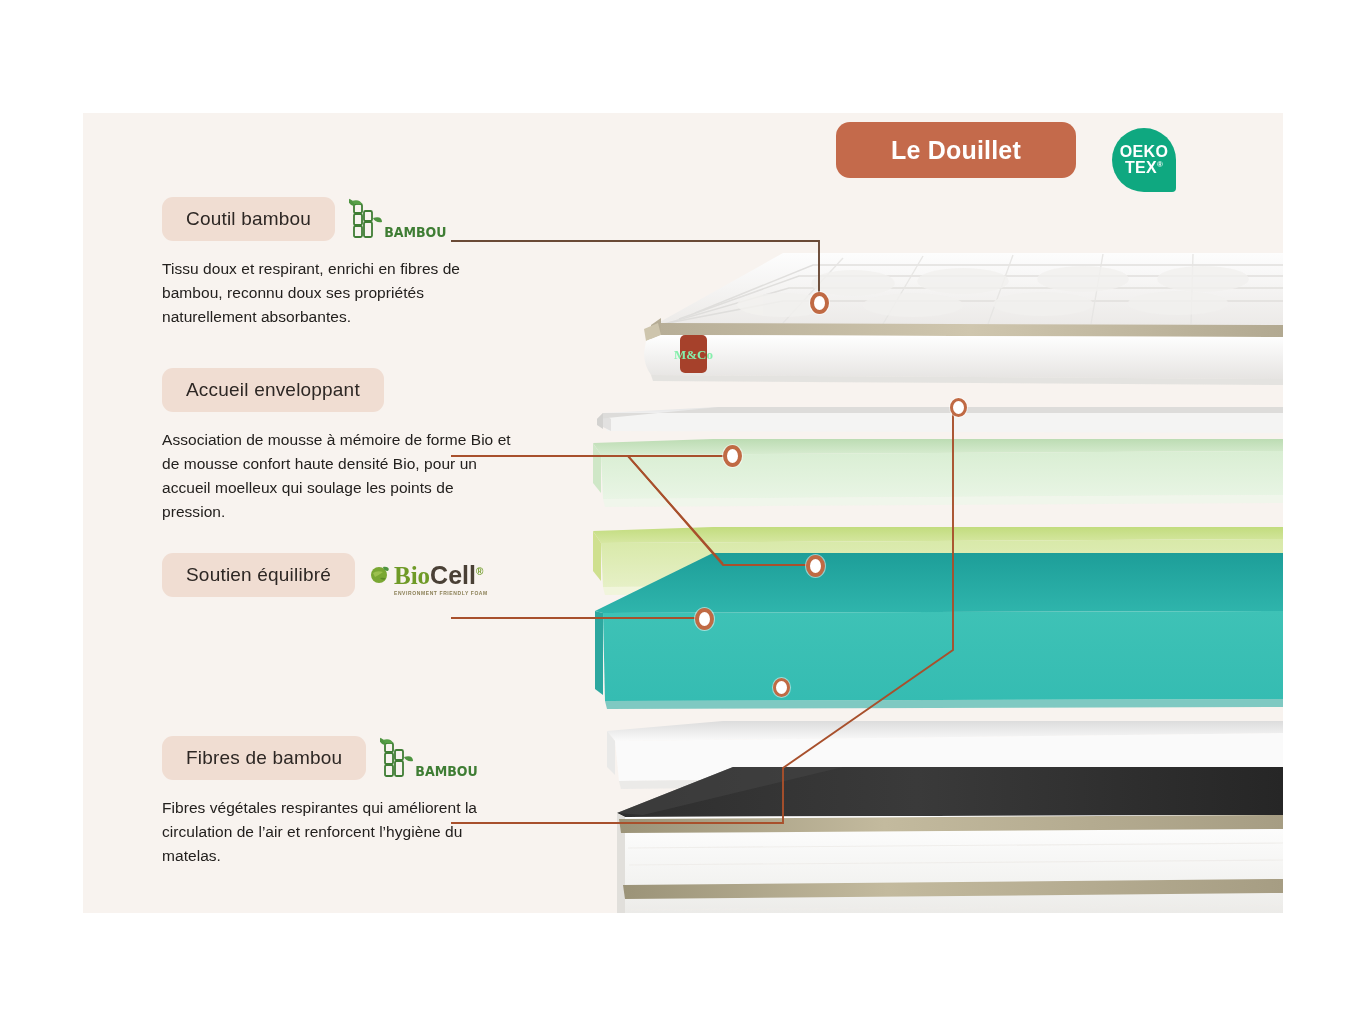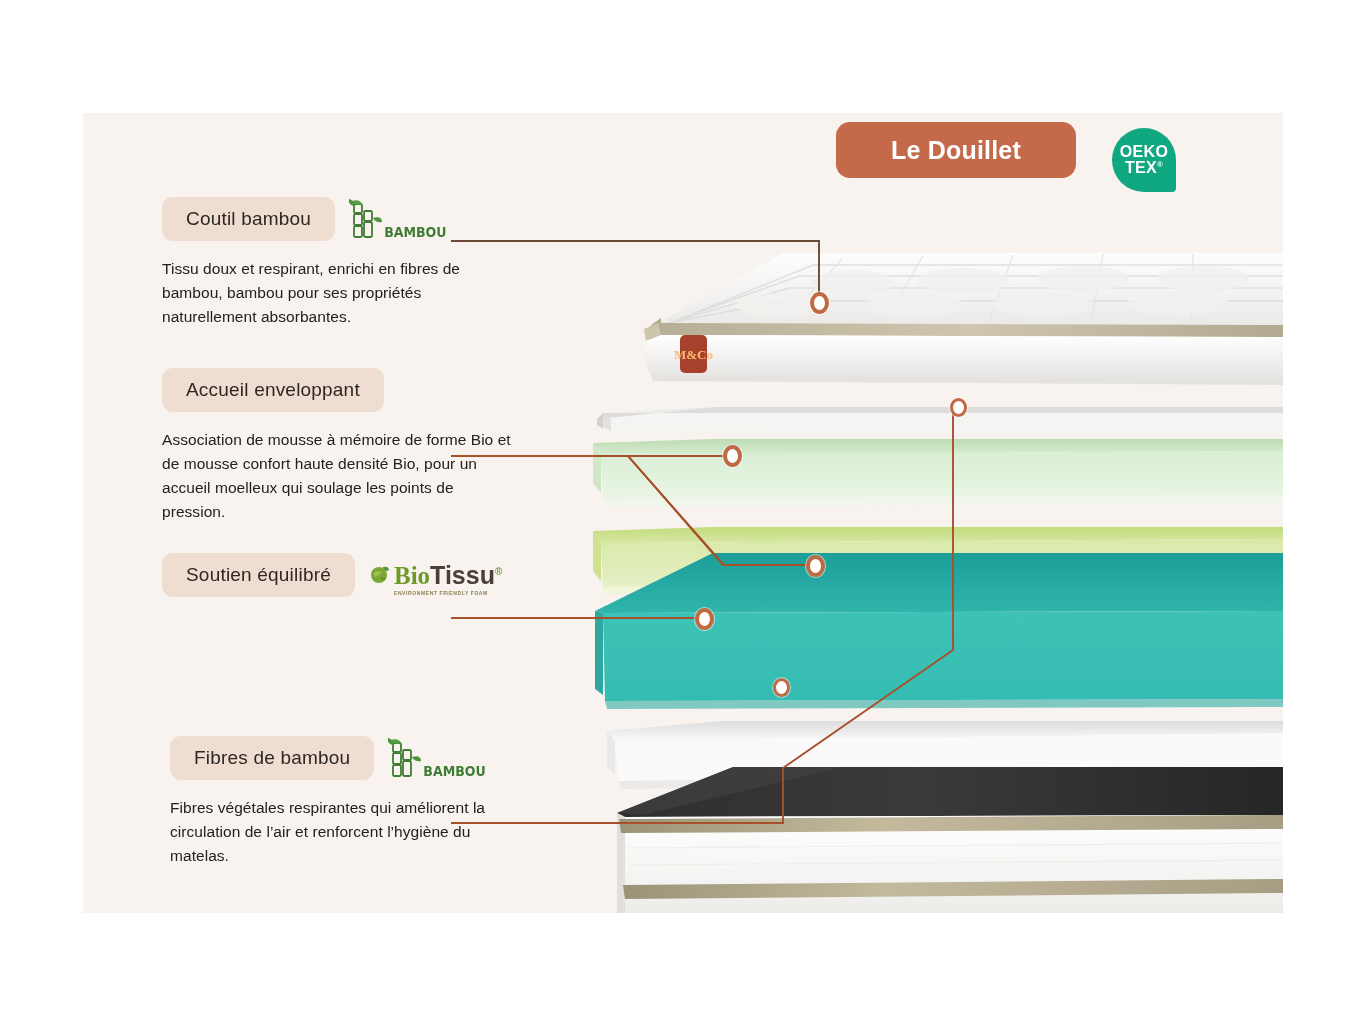--- a/index.html
+++ b/index.html
@@ -81,21 +81,21 @@
     box-shadow:0 0 0 1px rgba(255,255,255,.5);
   }
   .hot.sm{width:17px;height:19px;border-width:3.5px;}
 
   
   #mco{
     position:absolute;left:597px;top:222px;width:27px;height:38px;
     background:#a6412b;border-radius:5px;
     display:flex;align-items:center;justify-content:center;
   }
-  #mco span{color:#fdba74;font-size:13px;font-weight:600;font-family:"Liberation Serif",serif;line-height:1;}
+  #mco span{color:#86efac;font-size:13px;font-weight:600;font-family:"Liberation Serif",serif;line-height:1;}
 </style>
 </head>
 <body>
 
 <div id="canvas">
 
   <div id="stack">
     <svg width="1200" height="800" viewBox="0 0 1200 800">
       <defs>
         <linearGradient id="gTopFace" x1="0" y1="0" x2="0" y2="1">
@@ -320,49 +320,49 @@
             <rect x="15" y="14" width="8" height="10" rx="1.5"></rect>
             <rect x="15" y="25" width="8" height="15" rx="1.5"></rect>
           </g>
           <path d="M5 10 C 0 8, -1 4, 2 1 C 5 4, 6 8, 5 10 Z" fill="#4e9440" transform="rotate(-20 3 6)"></path>
           <path d="M24 21 C 30 19, 33 21, 33 25 C 29 26, 25 24, 24 21 Z" fill="#4e9440"></path>
           <path d="M3 4 C 8 2, 12 4, 13 7 C 9 9, 4 7, 3 4 Z" fill="#57a047"></path>
         </svg>
         <span class="word">BAMBOU</span>
       </div>
     </div>
-    <div class="desc">Tissu doux et respirant, enrichi en fibres de bambou, bambou pour ses propriétés naturellement absorbantes.</div>
+    <div class="desc">Tissu doux et respirant, enrichi en fibres de bambou, reconnu doux ses propriétés naturellement absorbantes.</div>
   </div>
 
   <div class="block" style="top:255px;">
     <div class="chiprow">
       <div class="chip">Accueil enveloppant</div>
     </div>
     <div class="desc">Association de mousse à mémoire de forme Bio et de mousse confort haute densité Bio, pour un accueil moelleux qui soulage les points de pression.</div>
   </div>
 
   <div class="block" style="top:440px;">
     <div class="chiprow">
       <div class="chip">Soutien équilibré</div>
       <div class="biocell">
         <svg width="20" height="20" viewBox="0 0 20 20">
           <circle cx="10" cy="10" r="8" fill="#7aa733"></circle>
           <path d="M4 8 Q 8 5 14 7 Q 10 10 6 12 Z" fill="#9cc04e"></path>
           <path d="M11 13 Q 15 12 17 14 Q 13 16 11 13 Z" fill="#5d8a26"></path>
           <path d="M14 2 C 19 1, 21 4, 19 6 C 16 6, 14 4, 14 2 Z" fill="#4e9440"></path>
         </svg>
         <div class="bcword">
-          <span class="bi">Bio</span><span class="ce">Tissu</span><span class="reg">®</span>
+          <span class="bi">Bio</span><span class="ce">Cell</span><span class="reg">®</span>
           <span class="bcsub">ENVIRONMENT FRIENDLY FOAM</span>
         </div>
       </div>
     </div>
   </div>
 
-  <div class="block" style="top:623px;margin-left:8px;">
+  <div class="block" style="top:623px;">
     <div class="chiprow">
       <div class="chip">Fibres de bambou</div>
       <div class="bambou">
         <svg width="34" height="44" viewBox="0 0 34 44">
           <g fill="none" stroke="#3f7d34" stroke-width="1.8">
             <rect x="5" y="7" width="8" height="9" rx="1.5"></rect>
             <rect x="5" y="17" width="8" height="11" rx="1.5"></rect>
             <rect x="5" y="29" width="8" height="11" rx="1.5"></rect>
             <rect x="15" y="14" width="8" height="10" rx="1.5"></rect>
             <rect x="15" y="25" width="8" height="15" rx="1.5"></rect>

